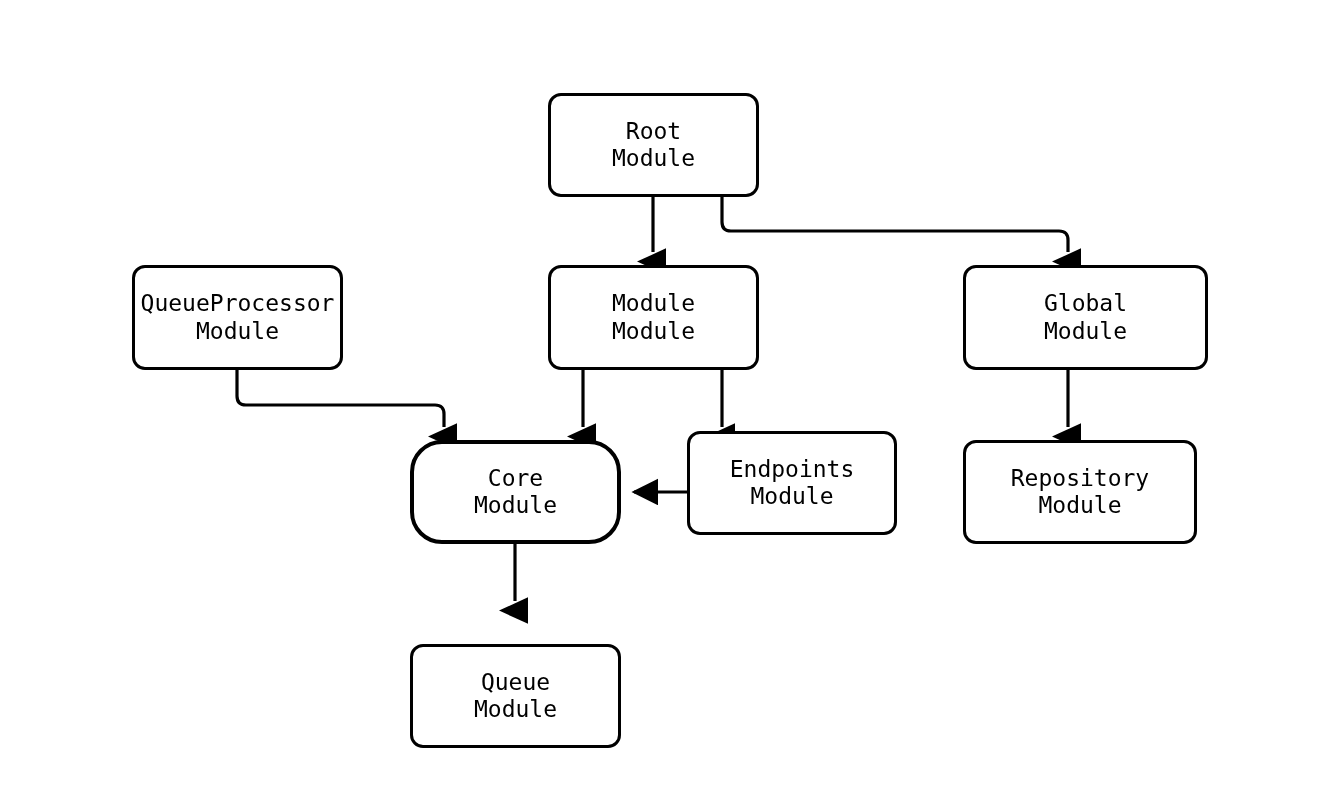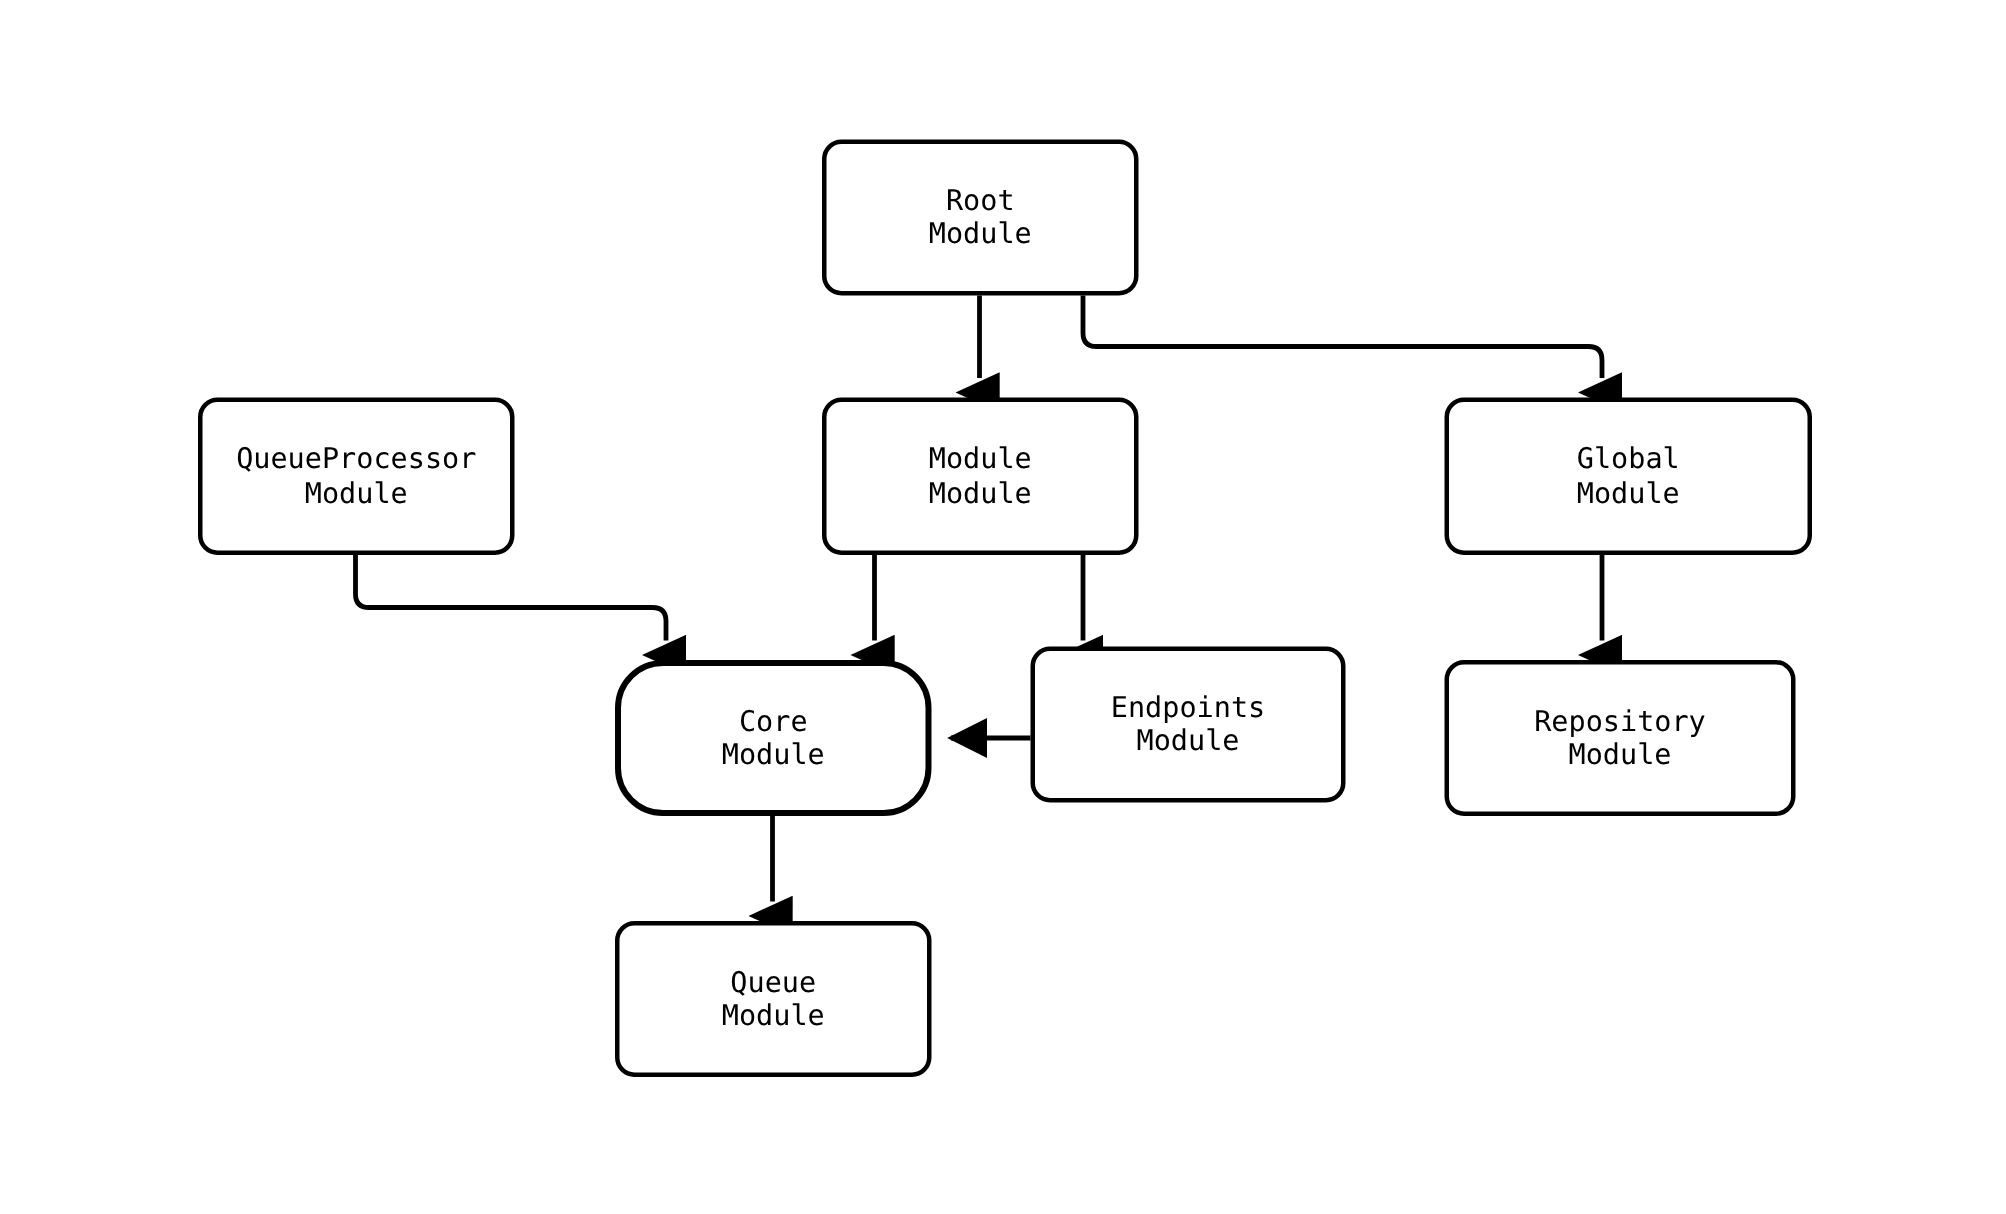--- a/index.html
+++ b/index.html
@@ -27,21 +27,21 @@
     box-sizing: border-box;
     background: #ffffff;
     border: 3px solid #000000;
     border-radius: 13px;
     display: flex;
     flex-direction: column;
     align-items: center;
     justify-content: center;
     line-height: 1.18;
     color: #000000;
-    font-size: 19px;
+    font-size: 23px;
     letter-spacing: 0px;
     z-index: 2;
   }
   .node.emphasis {
     border-width: 4.5px;
     border-radius: 32px;
   }
   .node-line {
     display: block;
     white-space: pre;
@@ -96,19 +96,19 @@
         <span class="node-line">Module</span>
       </div>
       <div class="node" style="left: 687px; top: 431px; width: 210px; height: 104px;">
         <span class="node-line">Endpoints</span>
         <span class="node-line">Module</span>
       </div>
       <div class="node" style="left: 963px; top: 440px; width: 234px; height: 104px;">
         <span class="node-line">Repository</span>
         <span class="node-line">Module</span>
       </div>
-      <div class="node" style="left: 410px; top: 614px; width: 211px; height: 104px;">
+      <div class="node" style="left: 410px; top: 644px; width: 211px; height: 104px;">
         <span class="node-line">Queue</span>
         <span class="node-line">Module</span>
       </div>
     </div>
 
 </div>
 
 </body></html>

